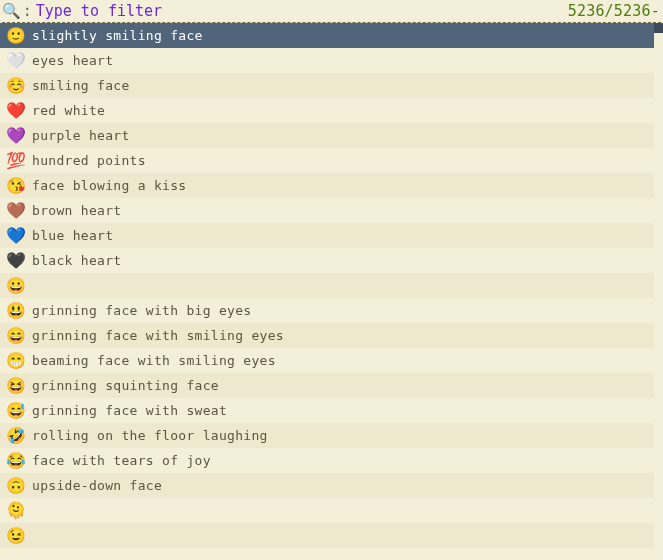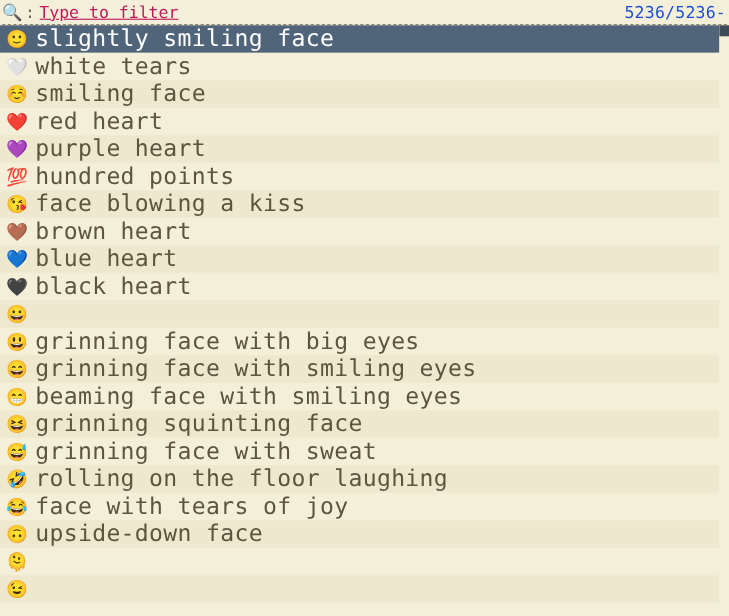--- a/index.html
+++ b/index.html
@@ -27,27 +27,26 @@
     font-size: 15px;
     margin-right: 2px;
     line-height: 1;
   }
   .header .colon {
     margin-right: 4px;
     color: #6f674f;
   }
   .header .placeholder {
     flex: 1;
-    color: #be185d;
+    color: #6d28d9;
     white-space: nowrap;
     overflow: hidden;
-    text-decoration: underline;
   }
   .header .counter {
-    color: #1d4ed8;
+    color: #4d7c0f;
     letter-spacing: .2px;
   }
   .divider {
     height: 0;
     border-top: 1px dashed #6f674f;
     margin: 0 2px 0 2px;
   }
   .body {
     flex: 1;
     display: flex;
@@ -65,21 +64,21 @@
     gap: 6px;
     color: #5c5640;
   }
   .item .emoji {
     font-size: 16px;
     width: 20px;
     text-align: center;
     font-family: "Apple Color Emoji","Segoe UI Emoji","Noto Color Emoji",sans-serif;
   }
   .item .name {
-    font-size: 21px;
+    font-size: 13px;
     letter-spacing: .3px;
     white-space: nowrap;
   }
   .item[data-odd="true"]  { background: #eee8ce; }
   .item[data-odd="false"] { background: #f4efd9; }
   .item[data-selected="true"] {
     background: #51657a;
     color: #ffffff;
   }
   .scrollbar {
@@ -109,29 +108,29 @@
   <div class="divider"></div>
 
   <div class="body">
     <div class="list" id="list">
         <div class="item" data-odd="true" data-selected="true">
           <span class="emoji">🙂</span>
           <span class="name">slightly smiling face</span>
         </div>
         <div class="item" data-odd="false" data-selected="false">
           <span class="emoji">🤍</span>
-          <span class="name">white tears</span>
+          <span class="name">eyes heart</span>
         </div>
         <div class="item" data-odd="true" data-selected="false">
           <span class="emoji">☺️</span>
           <span class="name">smiling face</span>
         </div>
         <div class="item" data-odd="false" data-selected="false">
           <span class="emoji">❤️</span>
-          <span class="name">red heart</span>
+          <span class="name">red white</span>
         </div>
         <div class="item" data-odd="true" data-selected="false">
           <span class="emoji">💜</span>
           <span class="name">purple heart</span>
         </div>
         <div class="item" data-odd="false" data-selected="false">
           <span class="emoji">💯</span>
           <span class="name">hundred points</span>
         </div>
         <div class="item" data-odd="true" data-selected="false">

